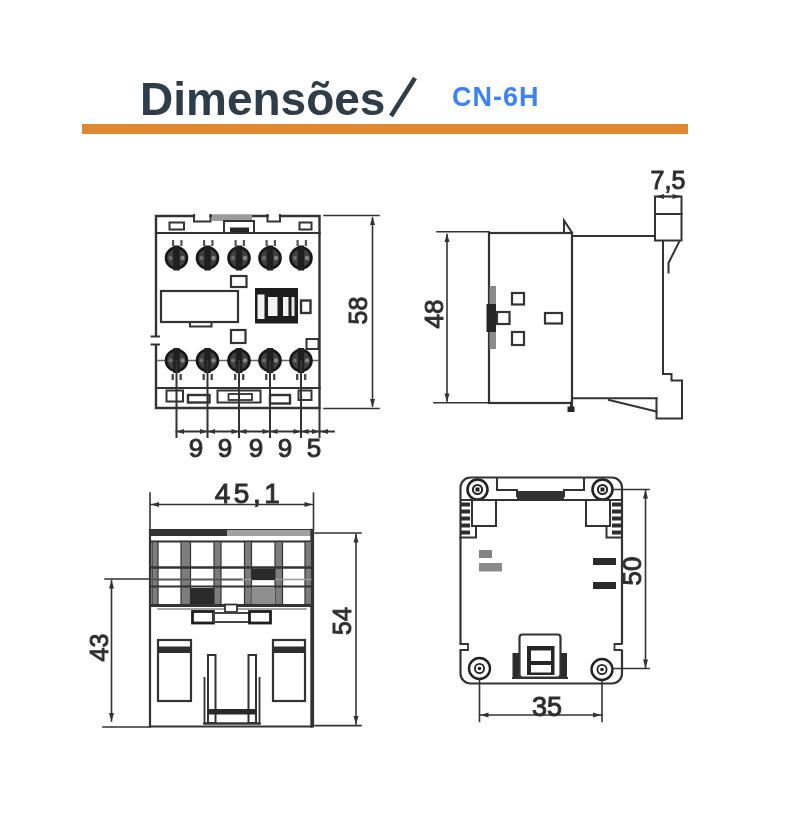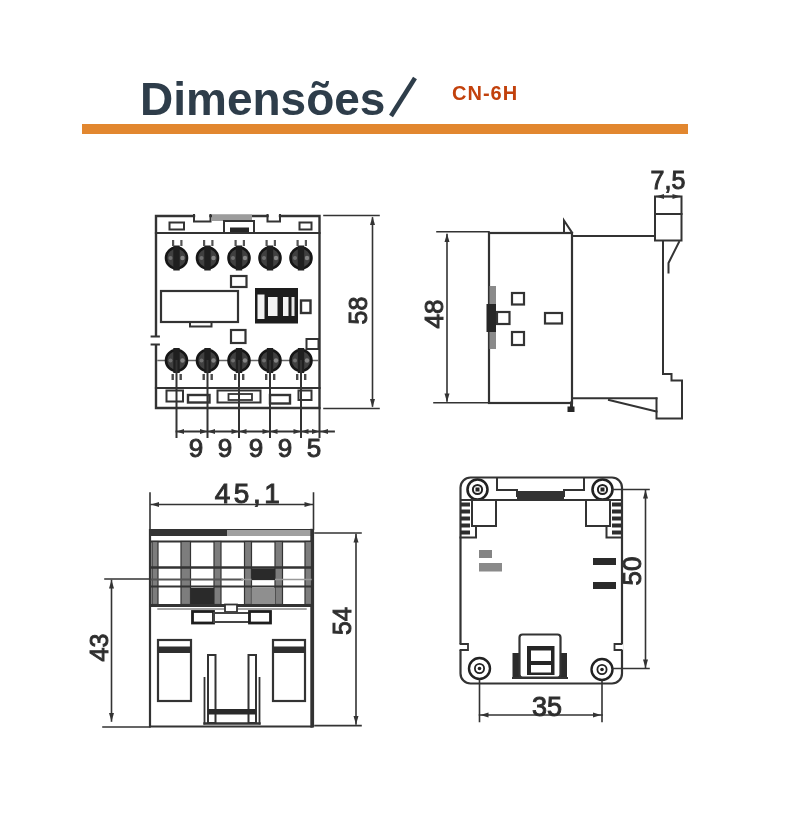--- a/index.html
+++ b/index.html
@@ -1,18 +1,18 @@
 <!DOCTYPE html>
 <html><head>
 <meta charset="utf-8">
 <style>
 html,body{margin:0;padding:0;background:#ffffff;}
 .page{position:relative;width:688px;height:823px;background:#ffffff;overflow:hidden;font-family:"Liberation Sans",sans-serif;}
 .title{position:absolute;left:140px;top:72px;font-size:46px;font-weight:bold;color:#2e3d4a;letter-spacing:0;}
-.code{position:absolute;left:452px;top:82px;font-size:20px;font-weight:bold;color:#c2410c;letter-spacing:1px;}
+.code{position:absolute;left:452px;top:82px;font-size:27px;font-weight:bold;color:#3b82f6;letter-spacing:1px;}
 .rule{position:absolute;left:82px;top:124px;width:634px;height:10px;background:#e2872f;}
 svg text{fill:#2b2b2b;}
 </style>
 </head>
 <body>
 <div class="page">
 
 <div class="title">Dimensões</div>
 
 <svg width="40" height="50" viewBox="0 0 40 50" style="position:absolute;left:385px;top:72px">

